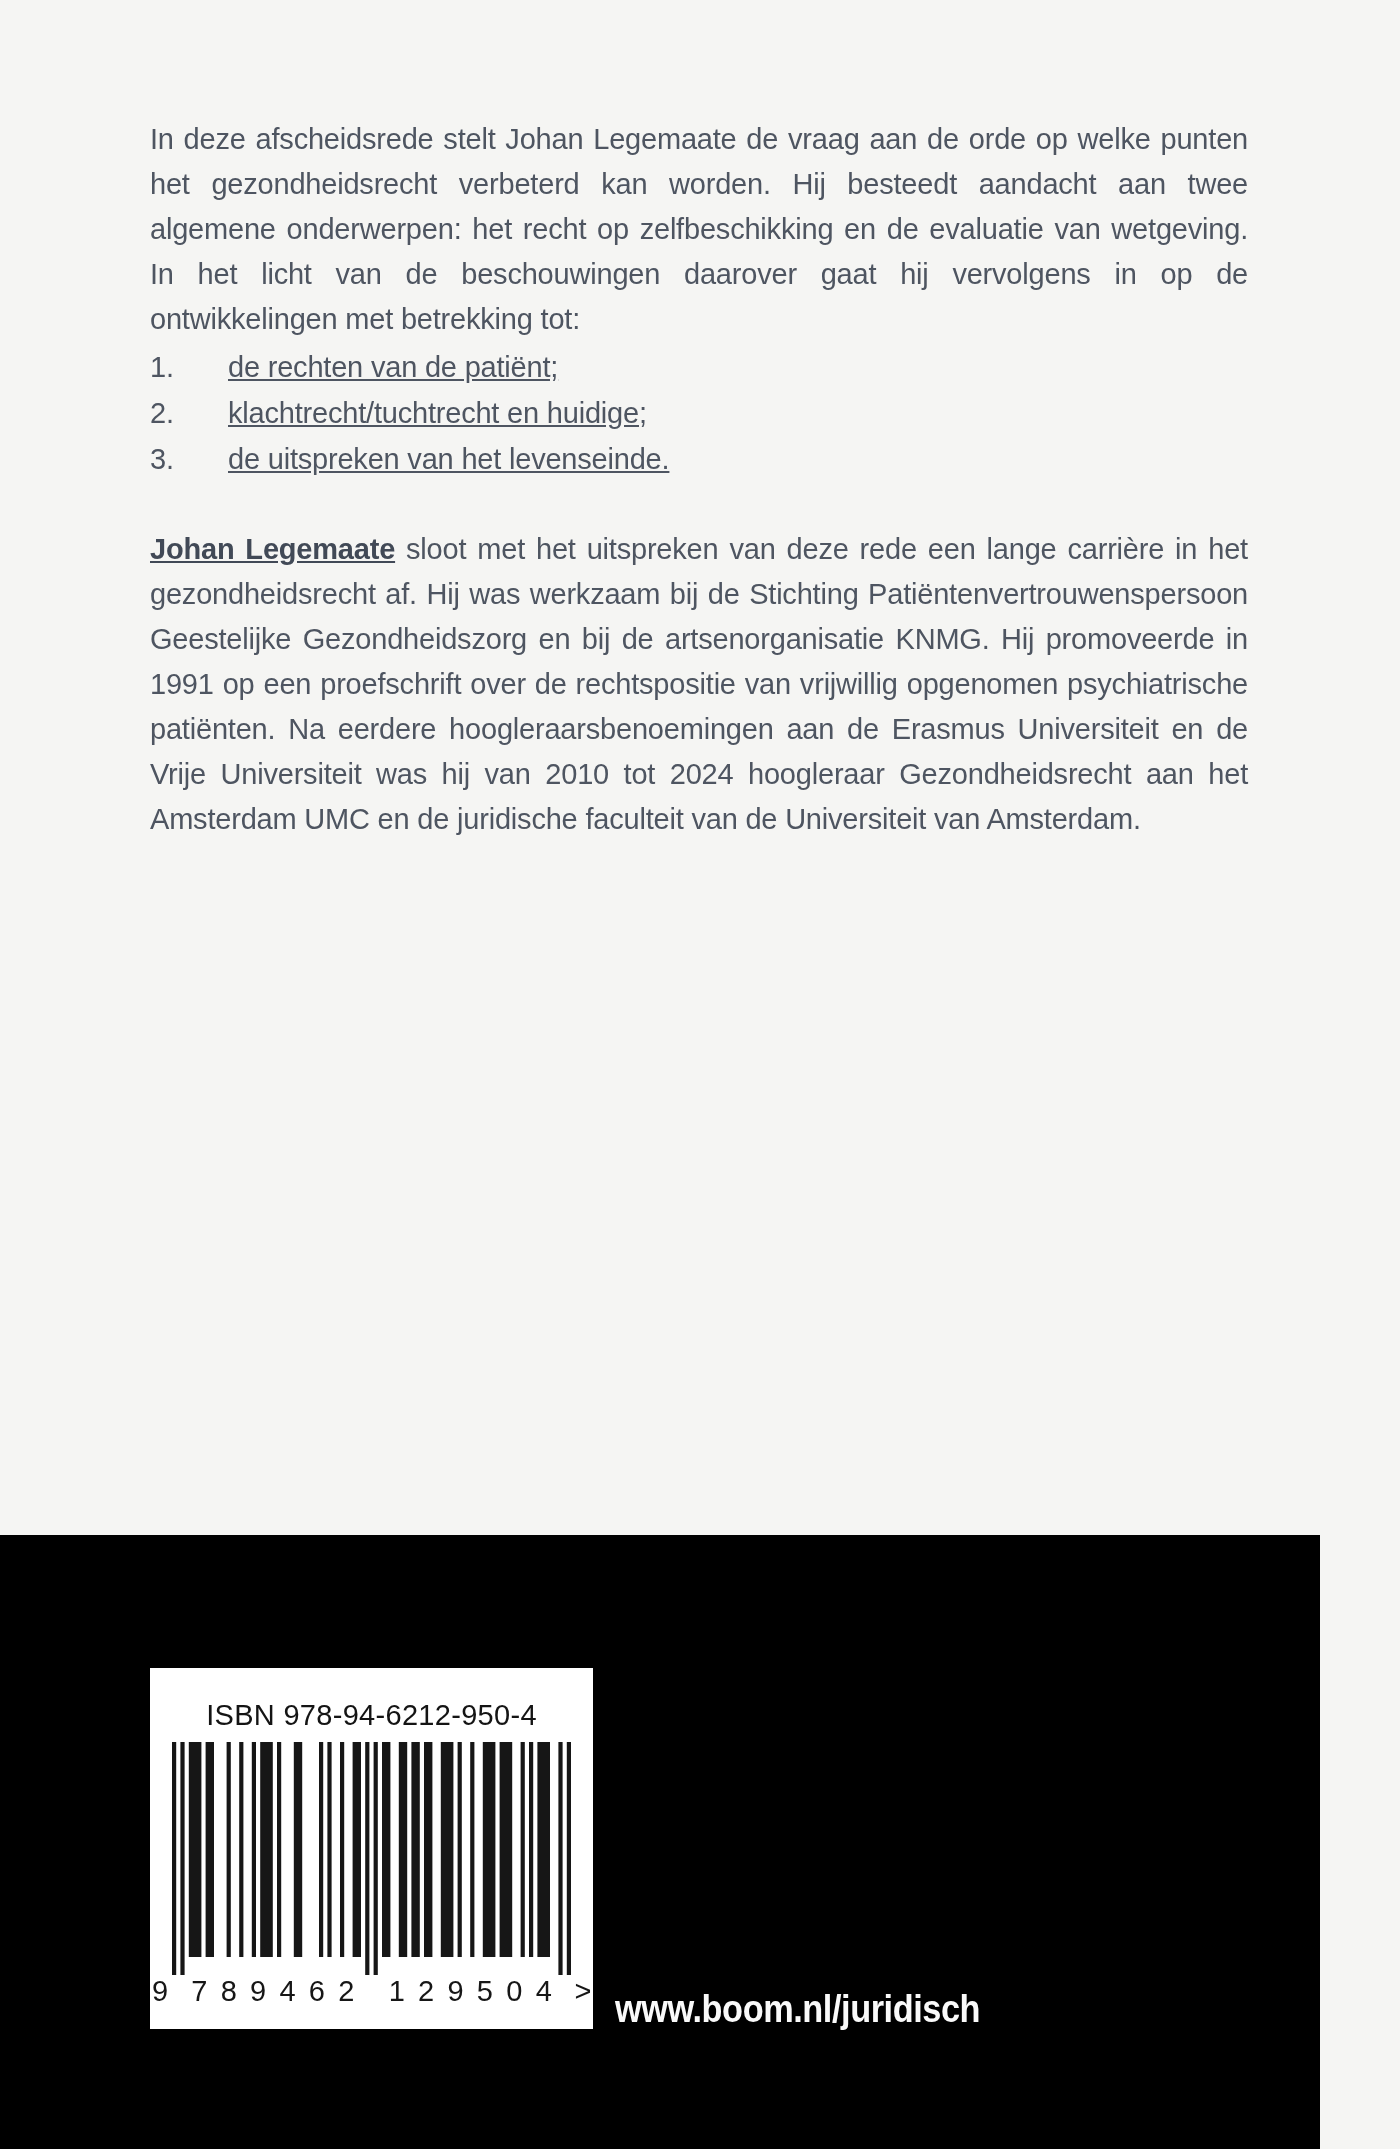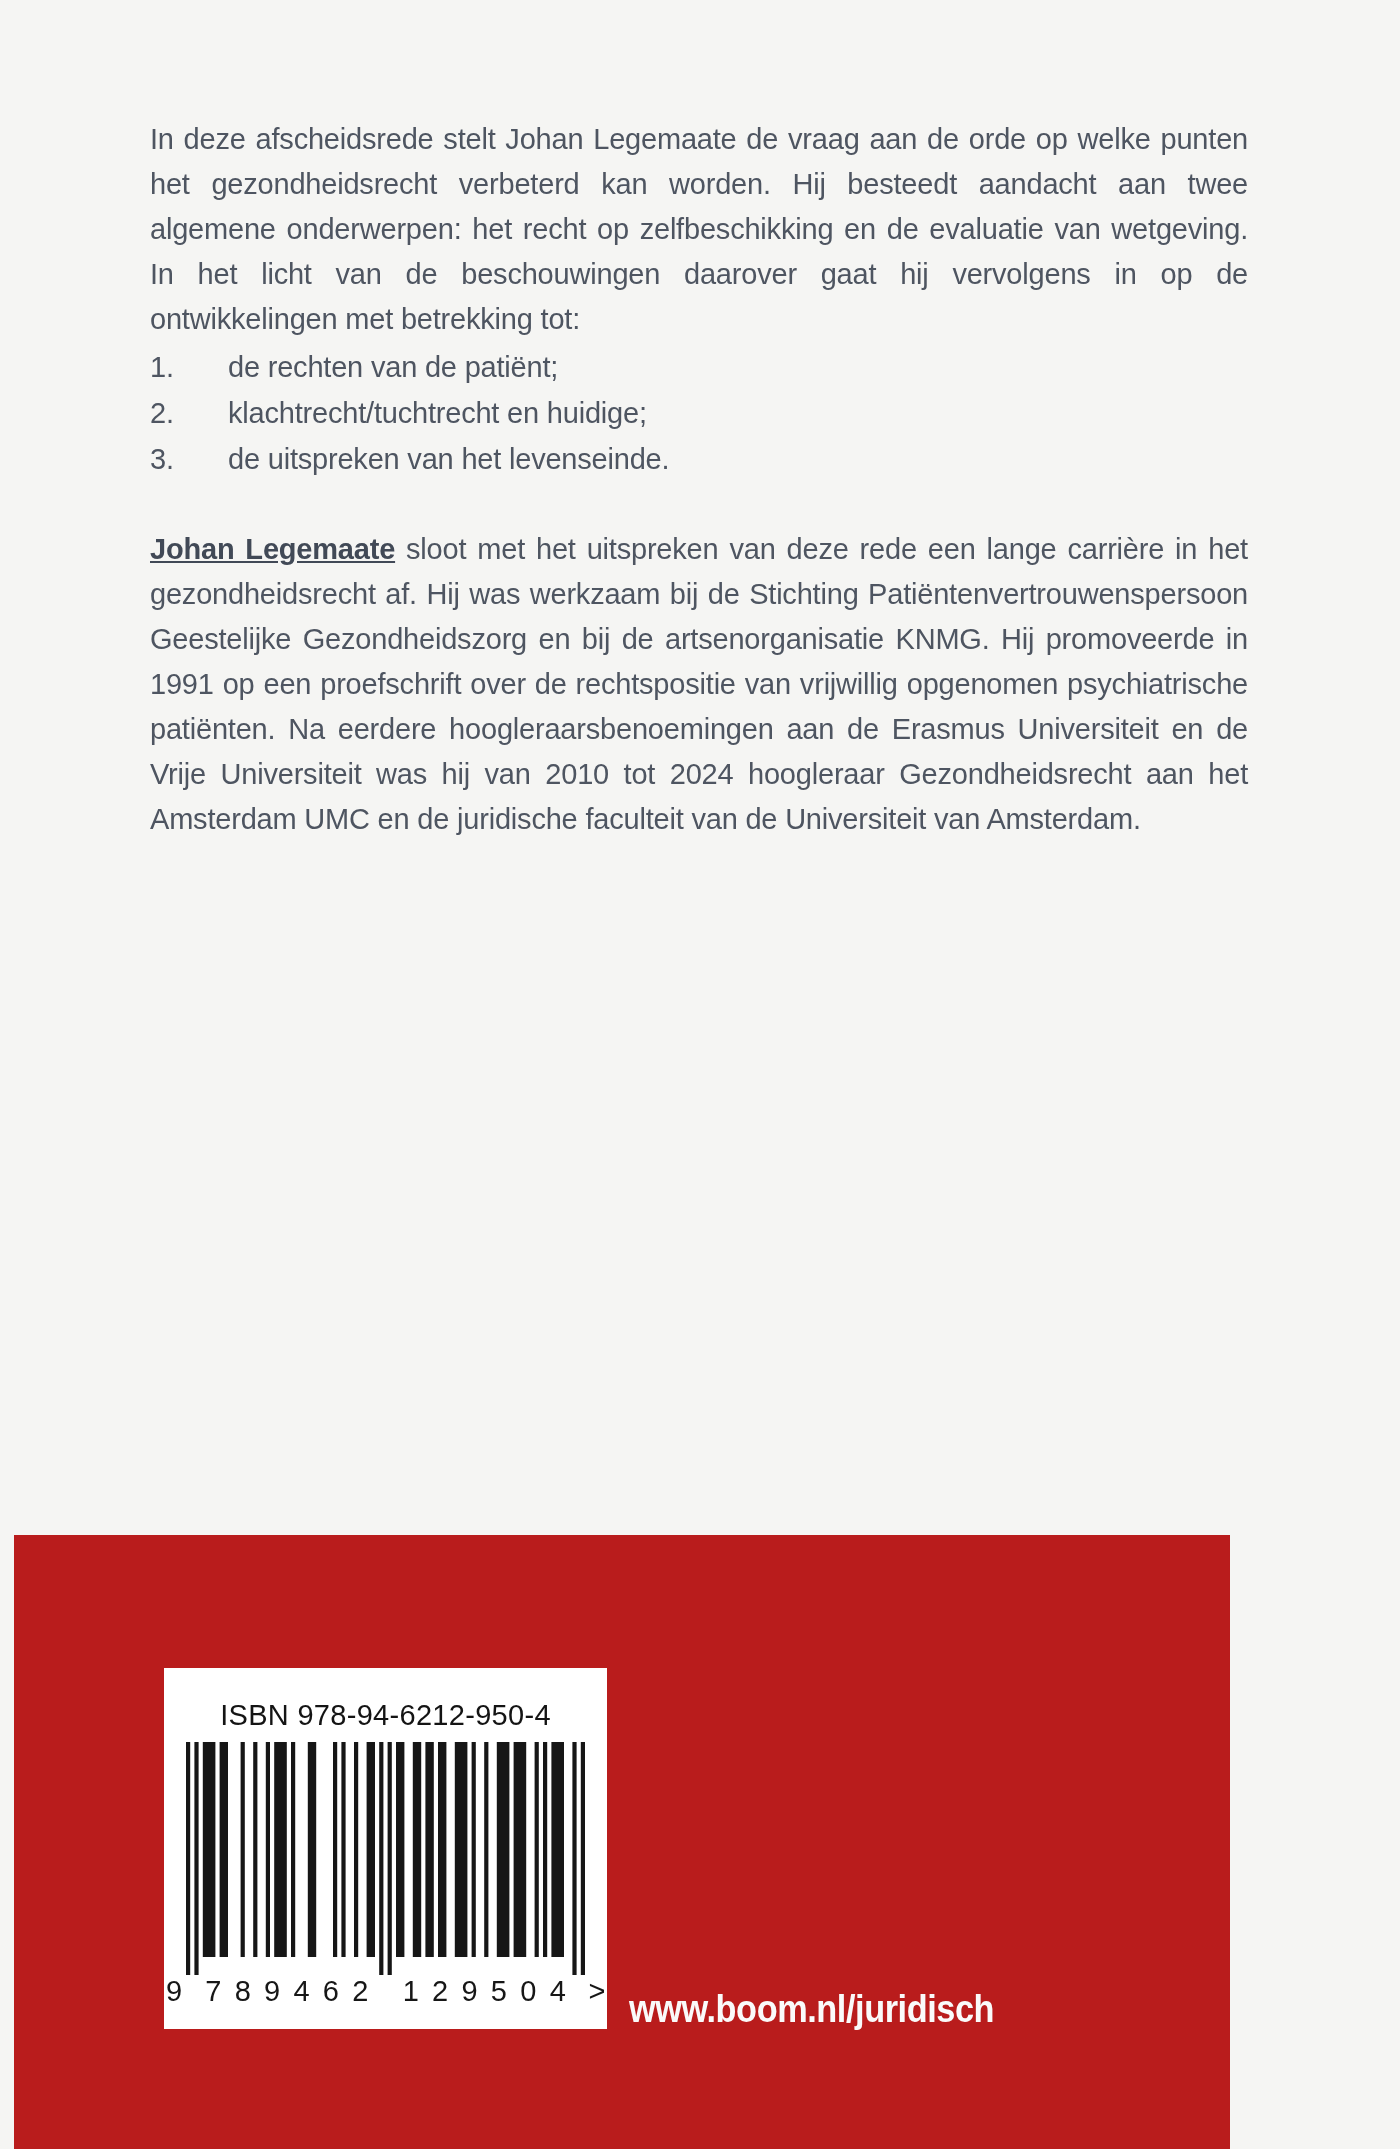--- a/index.html
+++ b/index.html
@@ -34,33 +34,33 @@
   .topics-list li{
     display:flex;
     line-height:46px;
   }
   .topics-list .num{
     flex:0 0 78px;
   }
   .topics-list .item-text{
     flex:1;
     text-align:left;
+    text-decoration:underline;
   }
   .author-lead{
     font-weight:bold;
     color:#414956;
     text-decoration:underline;
   }
   
   .footer{
     position:absolute;
     left:0; bottom:0;
-    width:1216px; height:614px;
-    background:#b91c1c;
-    margin-left:14px;
+    width:1320px; height:614px;
+    background:#000000;
   }
   .barcode-box{
     position:absolute;
     left:150px; top:133px;
     width:443px; height:361px;
     background:#ffffff;
   }
   .isbn-label{
     margin-top:31px;
     text-align:center;

